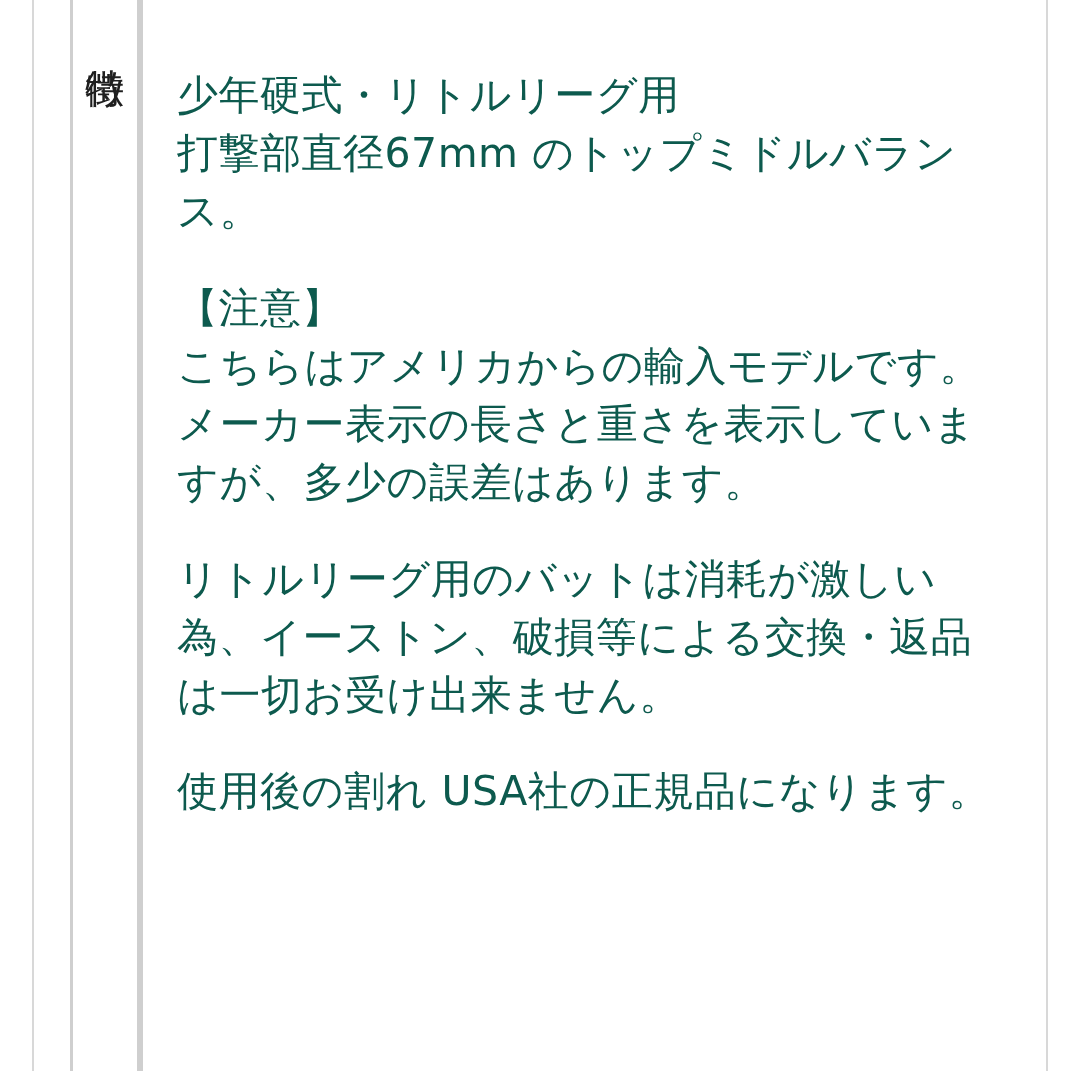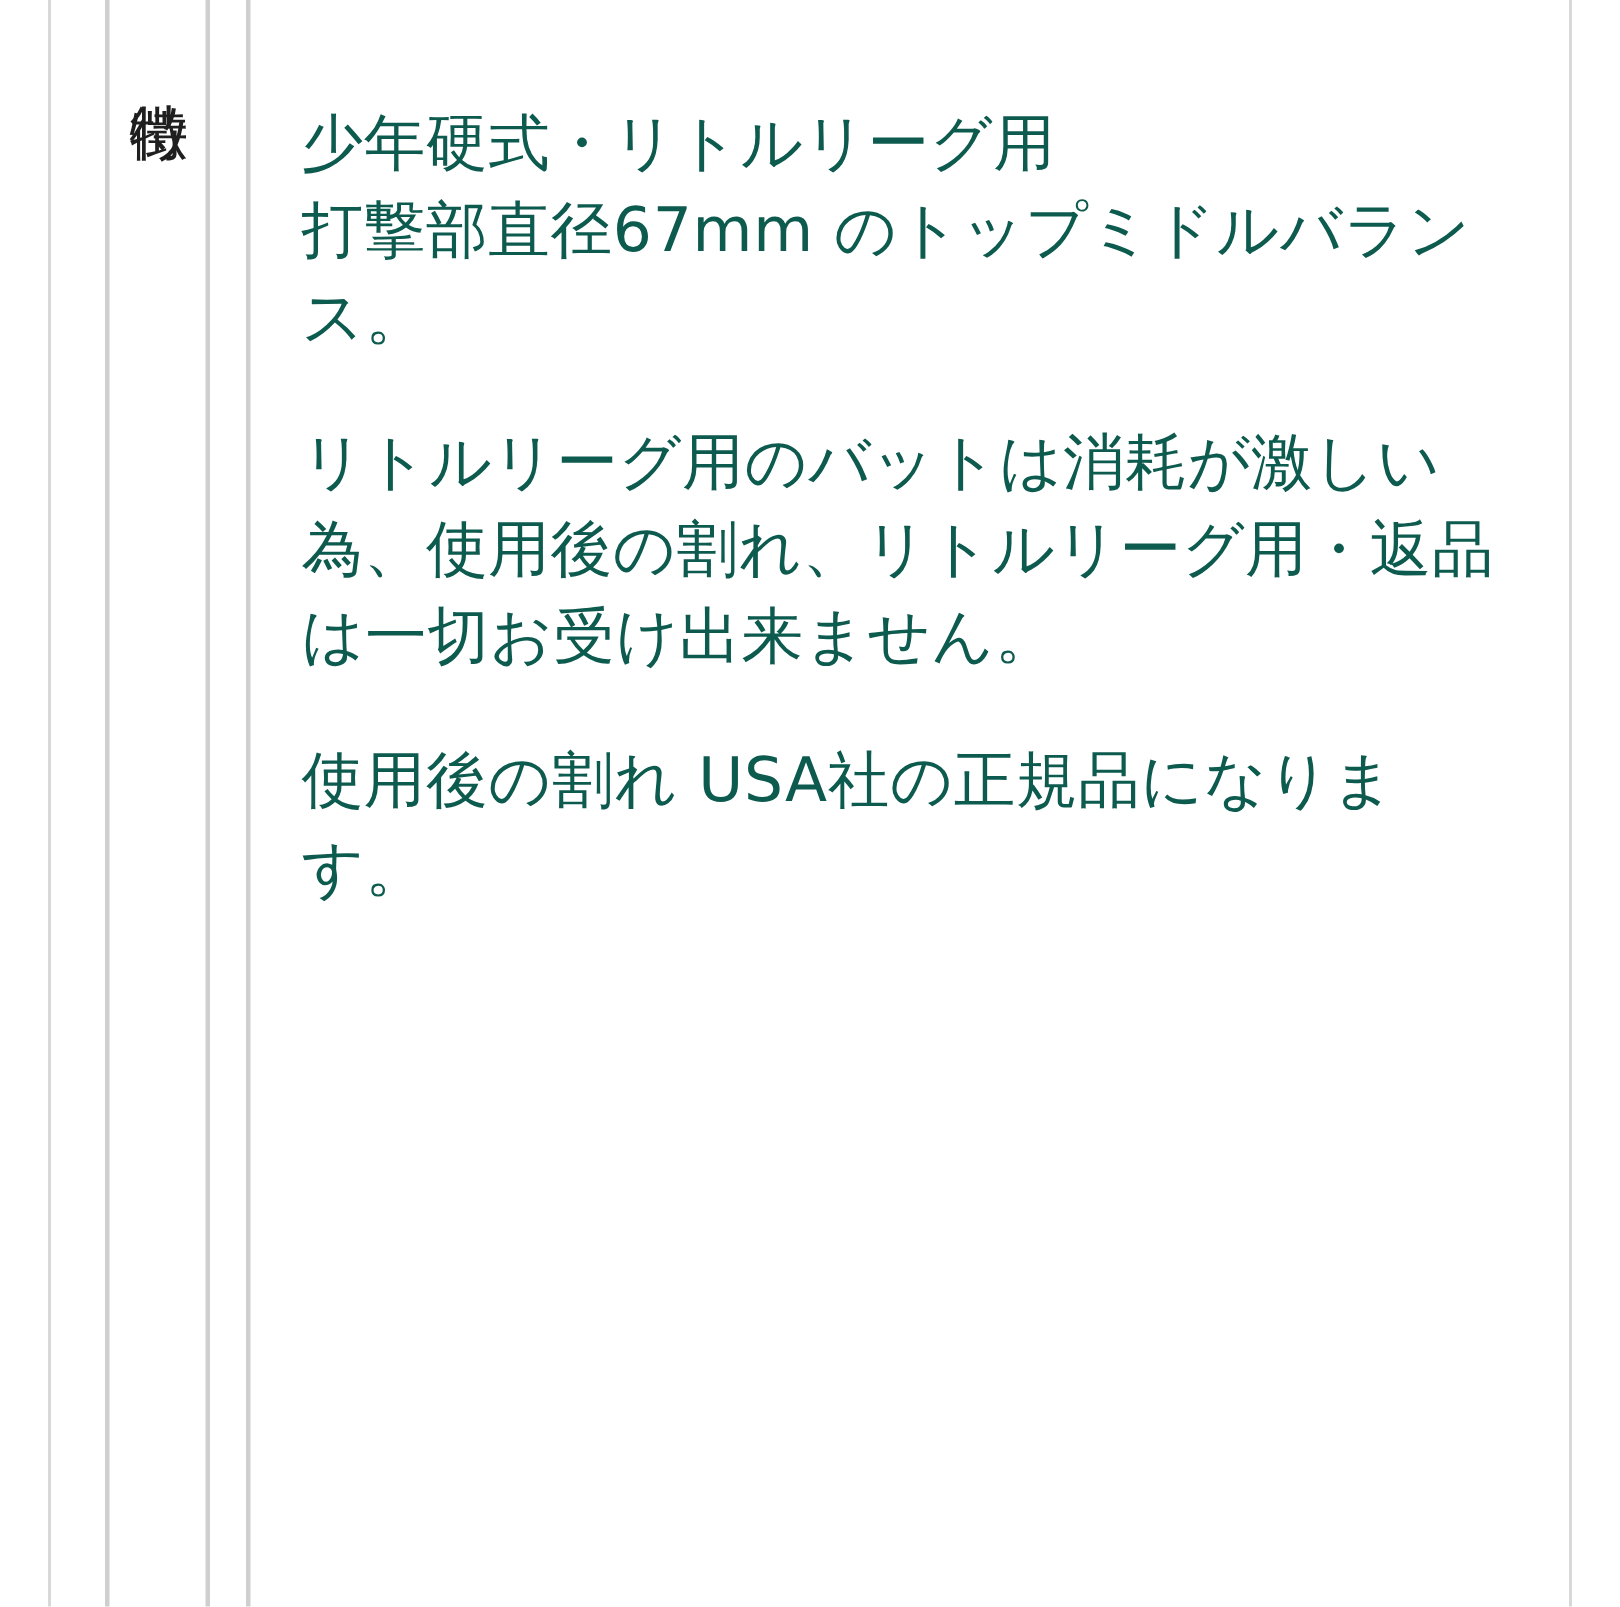--- a/index.html
+++ b/index.html
@@ -36,21 +36,20 @@
   
   .table {
     position: absolute;
     left: 70px;
     top: 0;
     right: 32px;
     bottom: 0;
     display: flex;
     flex-direction: row;
     align-items: stretch;
-    gap: 24px;
   }
 
   .th-cell {
     width: 70px;
     flex: 0 0 70px;
     border-left: 3px solid #cfcfcf;
     border-right: 3px solid #cfcfcf;
     box-sizing: border-box;
     display: flex;
     justify-content: center;
@@ -98,18 +97,20 @@
 
   <div class="table">
 
     <div class="th-cell">
       <div class="th-label">特徴</div>
     </div>
 
     <div class="td-cell">
       <p class="body-text para">少年硬式・リトルリーグ用
 打撃部直径67mm のトップミドルバランス。</p>
-      <p class="body-text para">リトルリーグ用のバットは消耗が激しい為、使用後の割れ、リトルリーグ用・返品は一切お受け出来ません。</p>
+      <p class="body-text para">【注意】
+こちらはアメリカからの輸入モデルです。 メーカー表示の長さと重さを表示していますが、多少の誤差はあります。</p>
+      <p class="body-text para">リトルリーグ用のバットは消耗が激しい為、イーストン、破損等による交換・返品は一切お受け出来ません。</p>
       <p class="body-text para">使用後の割れ USA社の正規品になります。</p>
     </div>
 
   </div>
 </div>
 
 </body></html>

